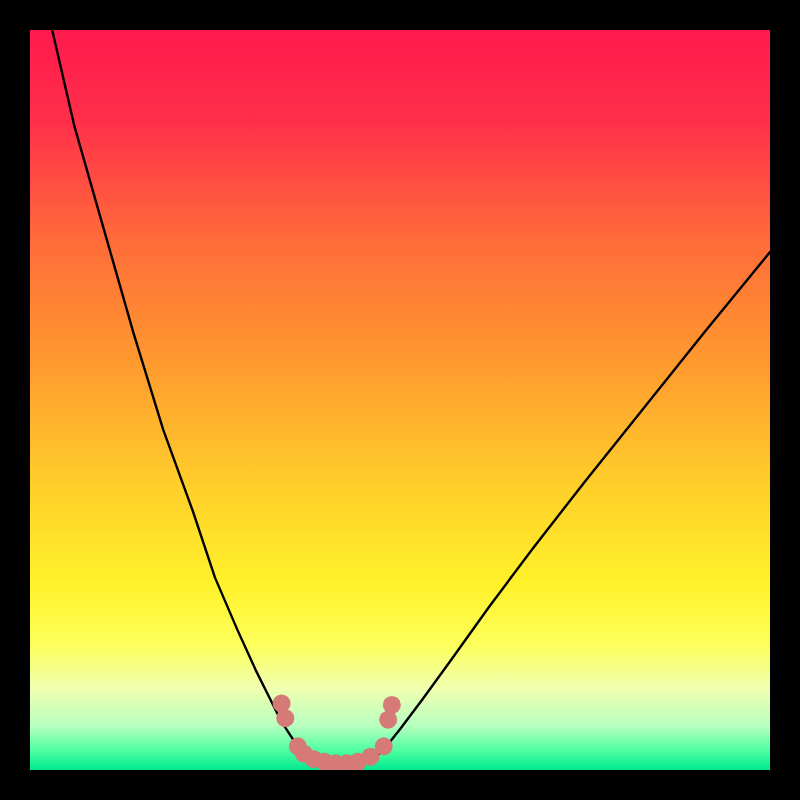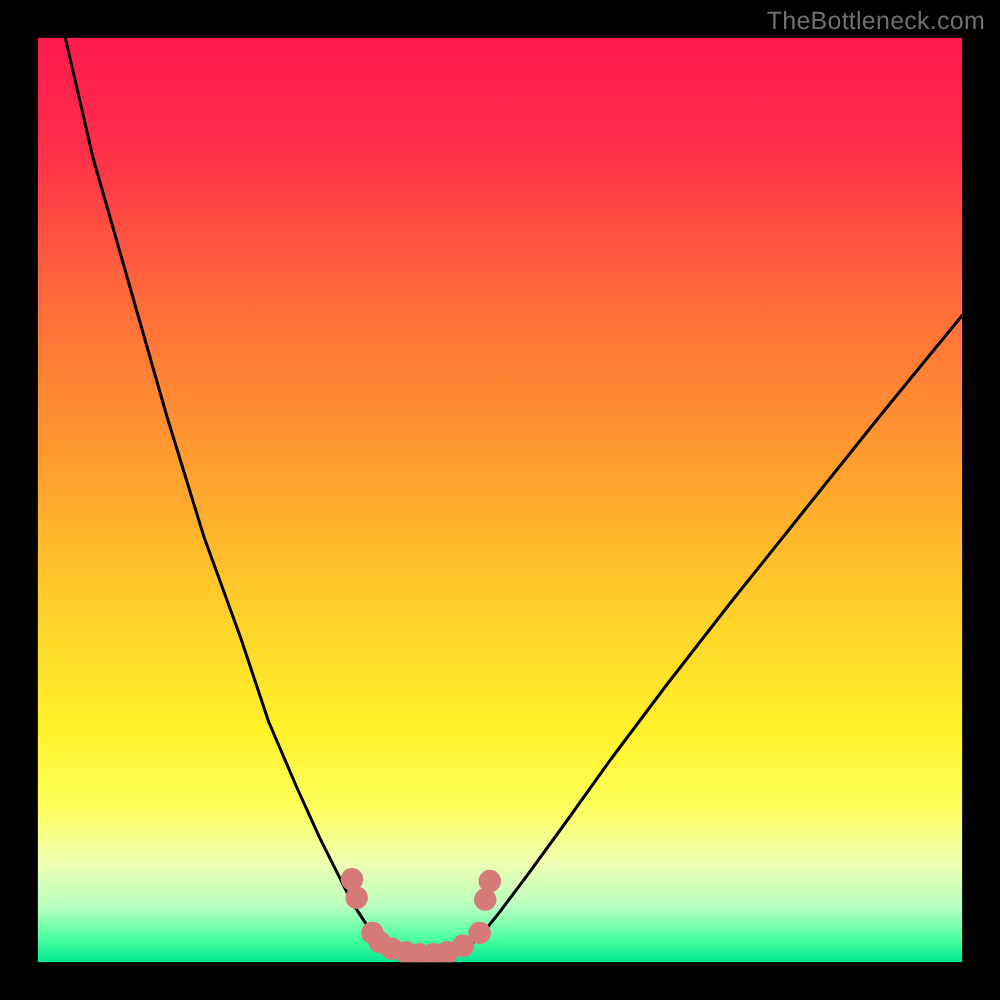--- a/index.html
+++ b/index.html
@@ -94,15 +94,14 @@
           <circle cx="327.82" cy="731.86" r="9" fill="#d67a78"></circle>
           <circle cx="340.40" cy="726.68" r="9" fill="#d67a78"></circle>
           <circle cx="353.72" cy="716.32" r="9" fill="#d67a78"></circle>
           <circle cx="358.16" cy="689.68" r="9" fill="#d67a78"></circle>
           <circle cx="361.86" cy="674.88" r="9" fill="#d67a78"></circle>
         </g>
     </svg>
 
   </div>
 
-  <div class="watermark">TheBottleneck.com</div>
 
 </div>
 
 </body></html>

